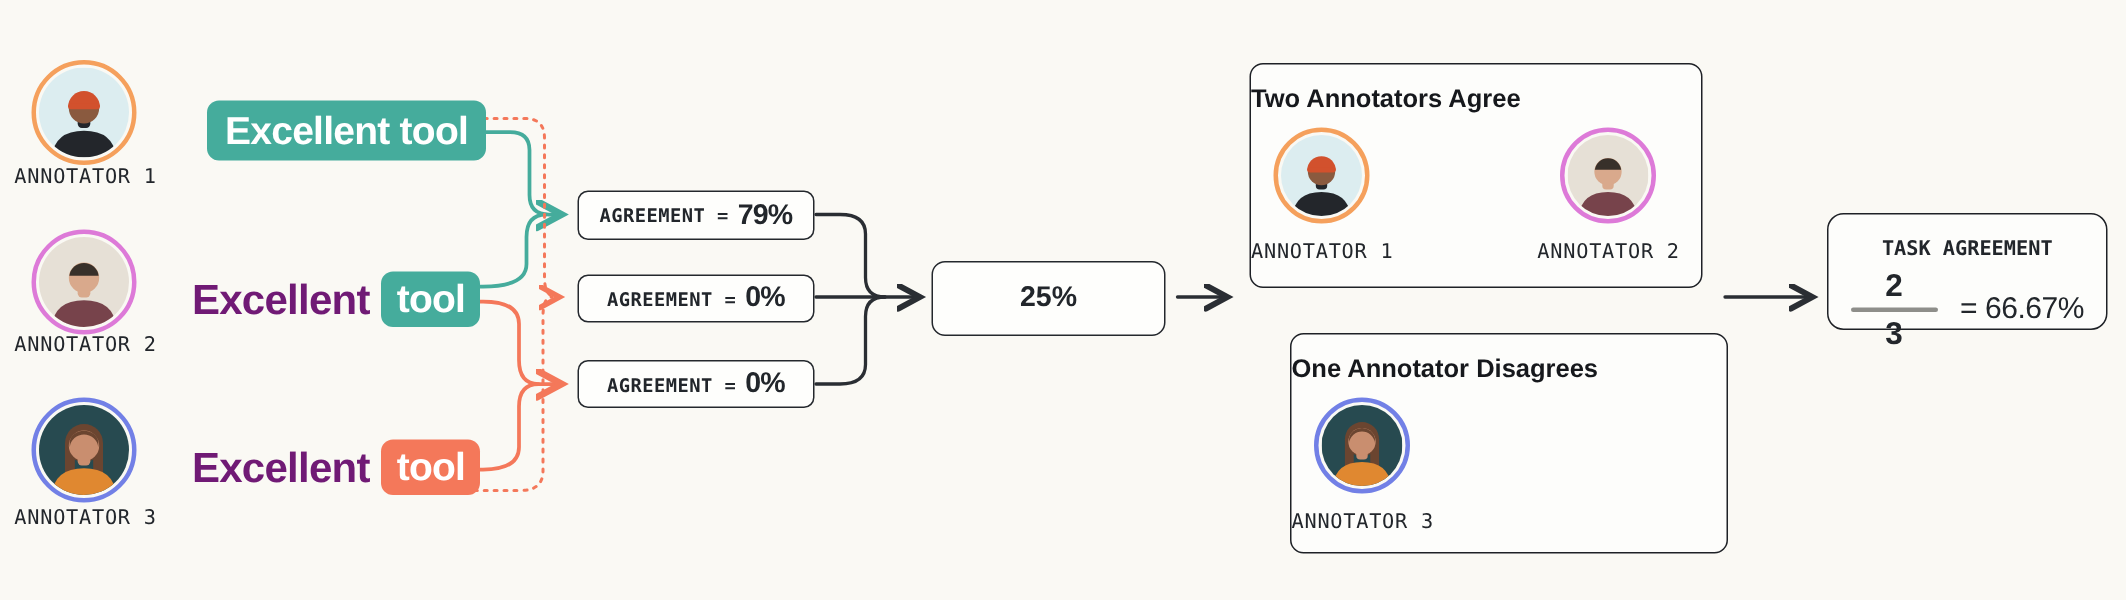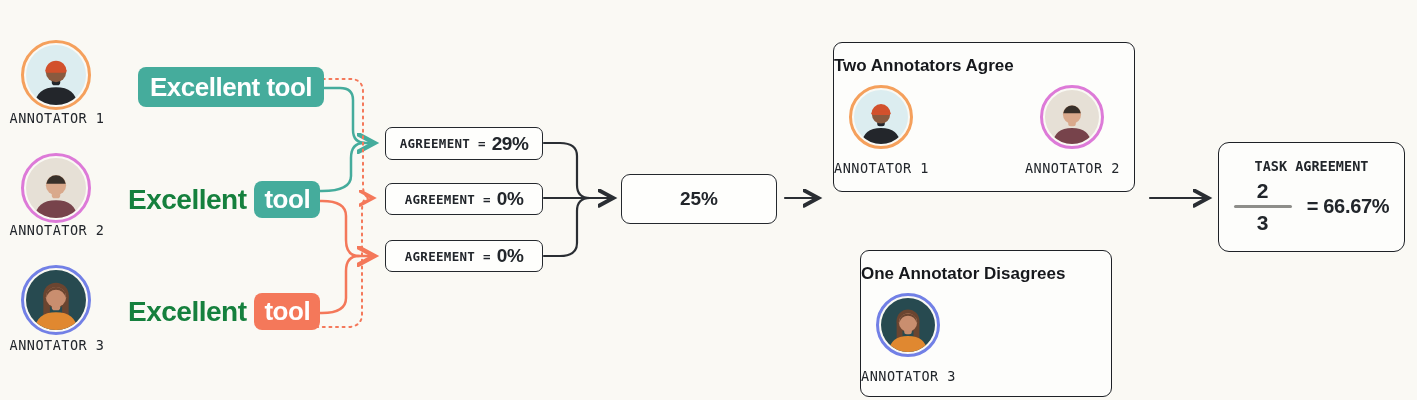--- a/index.html
+++ b/index.html
@@ -13,21 +13,21 @@
   .avatar{border:3px solid var(--ring,#ccc);border-radius:50%;padding:2px;box-sizing:border-box;background:#FAF9F4;}
   .avatar-clip{width:100%;height:100%;border-radius:50%;overflow:hidden;}
   .avatar-clip svg{display:block;width:100%;height:100%;}
   .avatar.lg{width:70px;height:70px;}
   .avatar.md{width:64px;height:64px;}
   .anno-label{font-family:"DejaVu Sans Mono",monospace;font-weight:normal;font-size:13.5px;
               letter-spacing:0.5px;color:#22262B;text-align:center;white-space:nowrap;}
 
   
   .phrase{display:flex;align-items:center;gap:8px;white-space:nowrap;}
-  .phrase .plain{font-size:28px;font-weight:bold;color:#15803d;letter-spacing:-0.5px;}
+  .phrase .plain{font-size:28px;font-weight:bold;color:#701a75;letter-spacing:-0.5px;}
   .chip{display:flex;align-items:center;justify-content:center;border-radius:8px;color:#FFFFFF;
         font-weight:bold;letter-spacing:-0.5px;}
   .chip.full{height:40px;padding:0 12px;font-size:26px;}
   .chip.word{height:37px;padding:0 10px;font-size:26px;}
   .chip.teal{background:#45AC9C;}
   .chip.coral{background:#F4785A;}
 
   
   .pill{background:#FEFEFC;border:1.6px solid #24282D;border-radius:7px;display:flex;
         align-items:center;justify-content:center;gap:6px;}
@@ -47,21 +47,21 @@
   .member{display:flex;flex-direction:column;align-items:center;}
   .member .anno-label{margin-top:11px;}
 
   .task-box{background:#FDFDFB;border:1.5px solid #1E2126;border-radius:11px;display:flex;
             flex-direction:column;align-items:center;}
   .task-title{font-family:"DejaVu Sans Mono",monospace;font-weight:bold;font-size:13.5px;margin-top:15px;}
   .task-row{display:flex;align-items:center;gap:15px;margin-top:5px;}
   .fraction{display:flex;flex-direction:column;align-items:center;width:58px;}
   .fraction .num,.fraction .den{font-size:21px;font-weight:bold;line-height:1.1;}
   .frac-bar{width:58px;height:2.5px;background:#8E8E8A;border-radius:2px;margin:3px 0;}
-  .task-result{font-size:20px;font-weight:bold;letter-spacing:-0.3px;}
+  .task-result{font-size:20px;font-weight:normal;letter-spacing:-0.3px;}
 </style>
 </head>
 <body>
 
 <div class="canvas">
 
   <svg class="wires" width="1417" height="400" viewBox="0 0 1417 400">
     <defs>
       <marker id="m-teal" markerWidth="10" markerHeight="10" refX="6" refY="4" orient="auto">
         <path d="M0.5,0.5 L7,4 L0.5,7.5" fill="none" stroke="#45AC9C" stroke-width="1.8" stroke-linecap="round"></path>
@@ -142,21 +142,21 @@
     <span class="plain">Excellent</span>
     <span class="chip word teal">tool</span>
   </div>
   <div class="abs phrase z2" style="left:128px;top:293px;height:37px;">
     <span class="plain">Excellent</span>
     <span class="chip word coral">tool</span>
   </div>
 
   <div class="abs pill z2" style="left:385px;top:127px;width:158px;height:33px;">
     <span class="lab">AGREEMENT =</span>
-    <span class="val">29%</span>
+    <span class="val">79%</span>
   </div>
   <div class="abs pill z2" style="left:385px;top:183px;width:158px;height:32px;">
     <span class="lab">AGREEMENT =</span>
     <span class="val">0%</span>
   </div>
   <div class="abs pill z2" style="left:385px;top:240px;width:158px;height:32px;">
     <span class="lab">AGREEMENT =</span>
     <span class="val">0%</span>
   </div>
 
@@ -192,21 +192,21 @@
                 <circle cx="32" cy="29" r="10.8" fill="#D9A98C"></circle>
                 <path d="M21.6,27.5 A10.5,10.5 0 0 1 42.4,27.5 Z" fill="#38302A"></path>
               </svg>
             </div>
           </div>
         <div class="anno-label">ANNOTATOR 2</div>
       </div>
     </div>
   </div>
 
-  <div class="abs group-box z2" style="left:860px;top:250px;width:252px;height:147px;">
+  <div class="abs group-box z2" style="left:860px;top:222px;width:292px;height:147px;">
     <div class="group-title">One Annotator Disagrees</div>
     <div class="members">
       <div class="member">
         <div class="avatar md" style="--ring: #7280E6;">
           <div class="avatar-clip">
               <svg viewBox="0 0 64 64" xmlns="http://www.w3.org/2000/svg">
                 <rect width="64" height="64" fill="#274A50"></rect>
                 <circle cx="32" cy="27" r="13.5" fill="#6B4530"></circle>
           <path d="M18.5,27 h7 v25 a3.5,3.5 0 0 1 -7,0 Z" fill="#6B4530"></path>
           <path d="M38.5,27 h7 v25 a3.5,3.5 0 0 1 -7,0 Z" fill="#6B4530"></path>
@@ -215,21 +215,21 @@
                 <circle cx="32" cy="29" r="10.8" fill="#C98E6F"></circle>
                 <path d="M21.8,30 A10.3,10.5 0 0 1 42.2,30 L42.2,26 A10.3,9 0 0 0 21.8,26 Z" fill="#6B4530"></path>
               </svg>
             </div>
           </div>
         <div class="anno-label">ANNOTATOR 3</div>
       </div>
     </div>
   </div>
 
-  <div class="abs task-box z2" style="left:1218px;top:142px;width:187px;height:110px;">
+  <div class="abs task-box z2" style="left:1218px;top:142px;width:187px;height:78px;">
     <div class="task-title">TASK AGREEMENT</div>
     <div class="task-row">
       <div class="fraction">
         <span class="num">2</span>
         <span class="frac-bar"></span>
         <span class="den">3</span>
       </div>
       <span class="task-result">= 66.67%</span>
     </div>
   </div>

